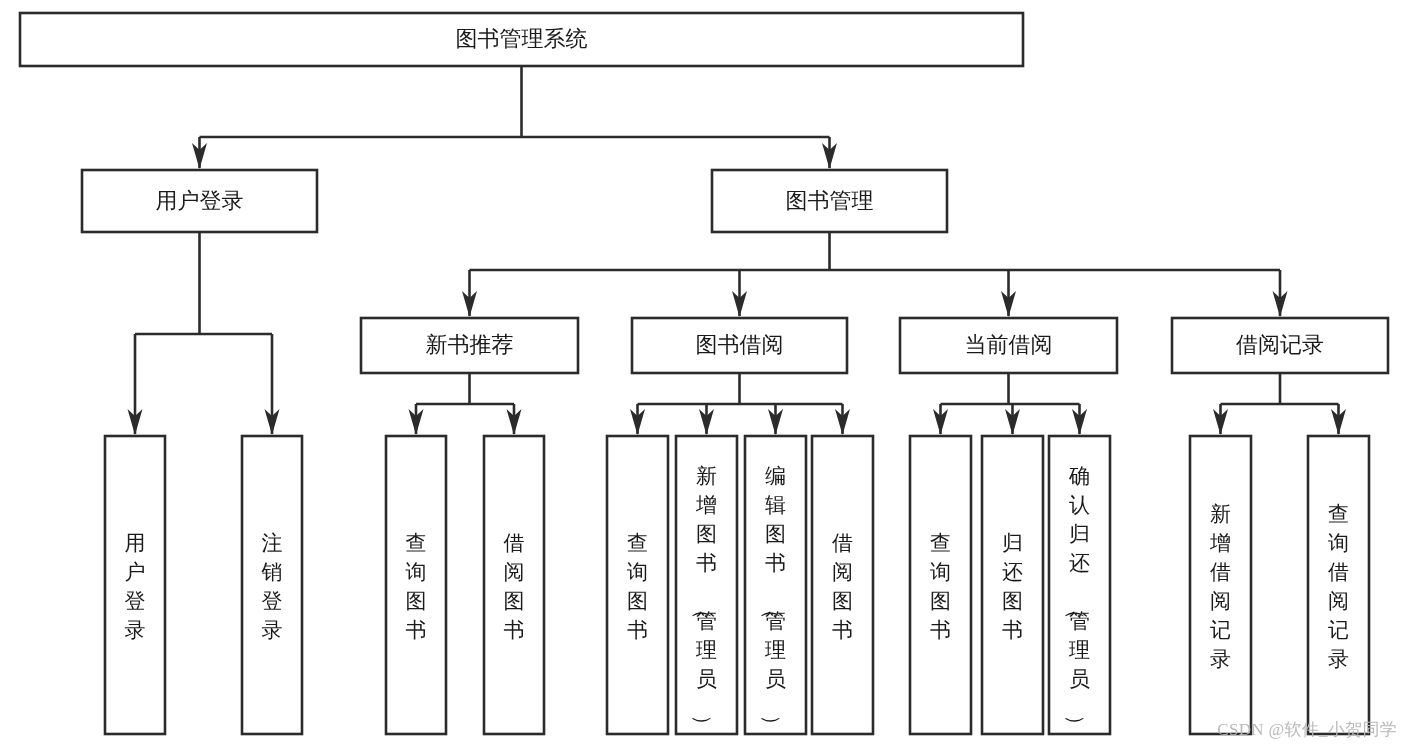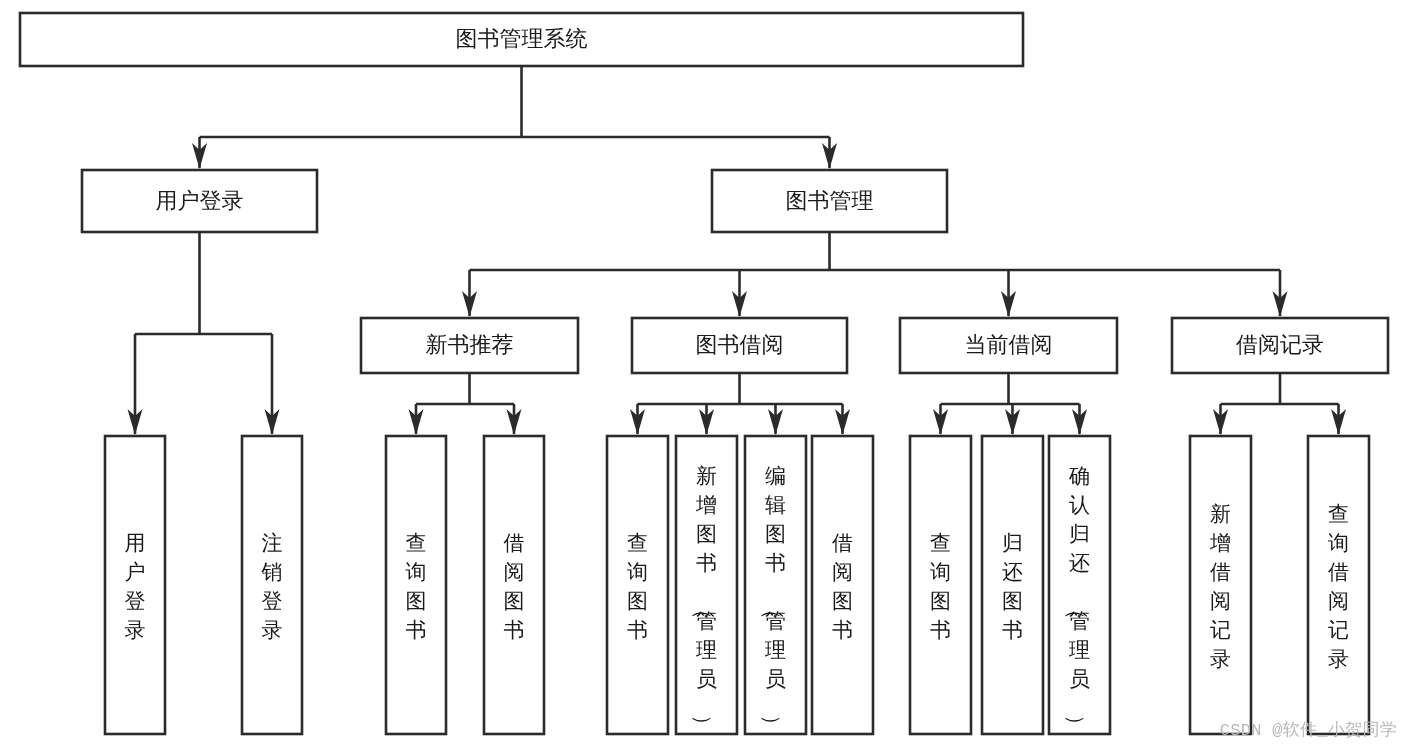--- a/index.html
+++ b/index.html
@@ -47,21 +47,21 @@
     fill: none;
   }
   .arrow-head {
     fill: #2b2b2b;
     stroke: none;
   }
   .watermark {
     position: absolute;
     right: 8px;
     bottom: 6px;
-    font-family: Liberation Mono, monospace;
+    font-family: Liberation Serif, serif;
     font-size: 17px;
     color: #b9b9b9;
     letter-spacing: 0.3px;
     user-select: none;
     pointer-events: none;
     margin-top: 36px;
   }
 </style>
 </head>
 <body>

